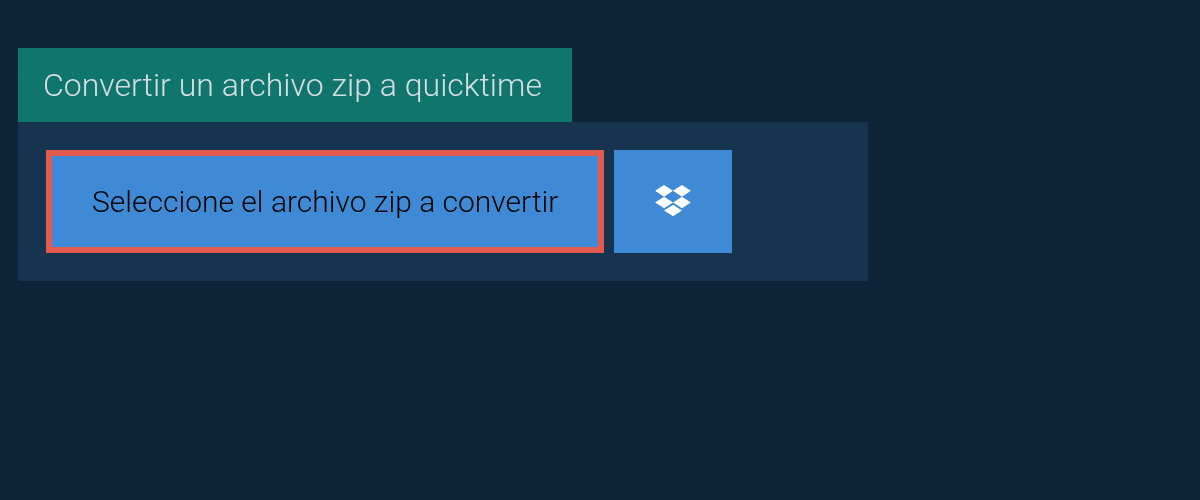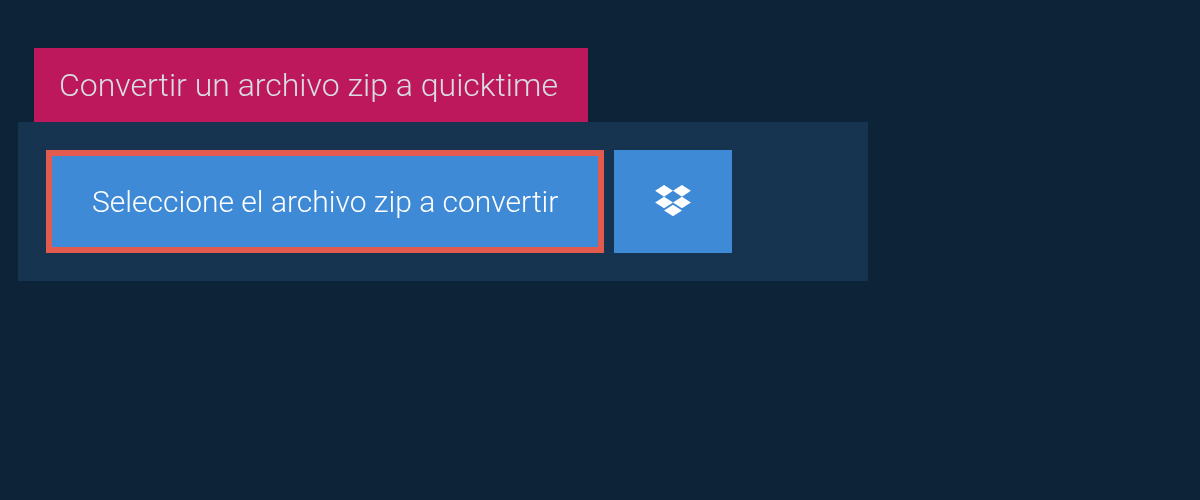--- a/index.html
+++ b/index.html
@@ -8,44 +8,44 @@
       box-sizing: border-box;
     }
     body {
       background-color: #0d2438;
       font-family: -apple-system, BlinkMacSystemFont, "Segoe UI", Roboto, Helvetica, Arial, sans-serif;
       width: 1200px;
       height: 500px;
       overflow: hidden;
     }
     .tab-header {
-      background-color: #be185d;
+      background-color: #0f766e;
       display: inline-block;
       padding: 18px 30px 18px 25px;
-      margin-left: 34px;
+      margin-left: 18px;
       margin-top: 48px;
     }
     .tab-header-text {
       color: #d8dde2;
       font-size: 32px;
       font-weight: 300;
     }
     .panel {
       background-color: #163450;
       margin-left: 18px;
       width: 850px;
       padding: 28px 28px 28px 28px;
       display: flex;
       gap: 10px;
       align-items: stretch;
     }
     .select-button {
       background-color: #3e8ad6;
       border: 6px solid #e35a4f;
-      color: #ffffff;
+      color: #000000;
       font-size: 30px;
       font-weight: 300;
       padding: 28px 40px;
       flex: 0 0 auto;
       cursor: pointer;
       display: flex;
       align-items: center;
       justify-content: center;
       white-space: nowrap;
     }

